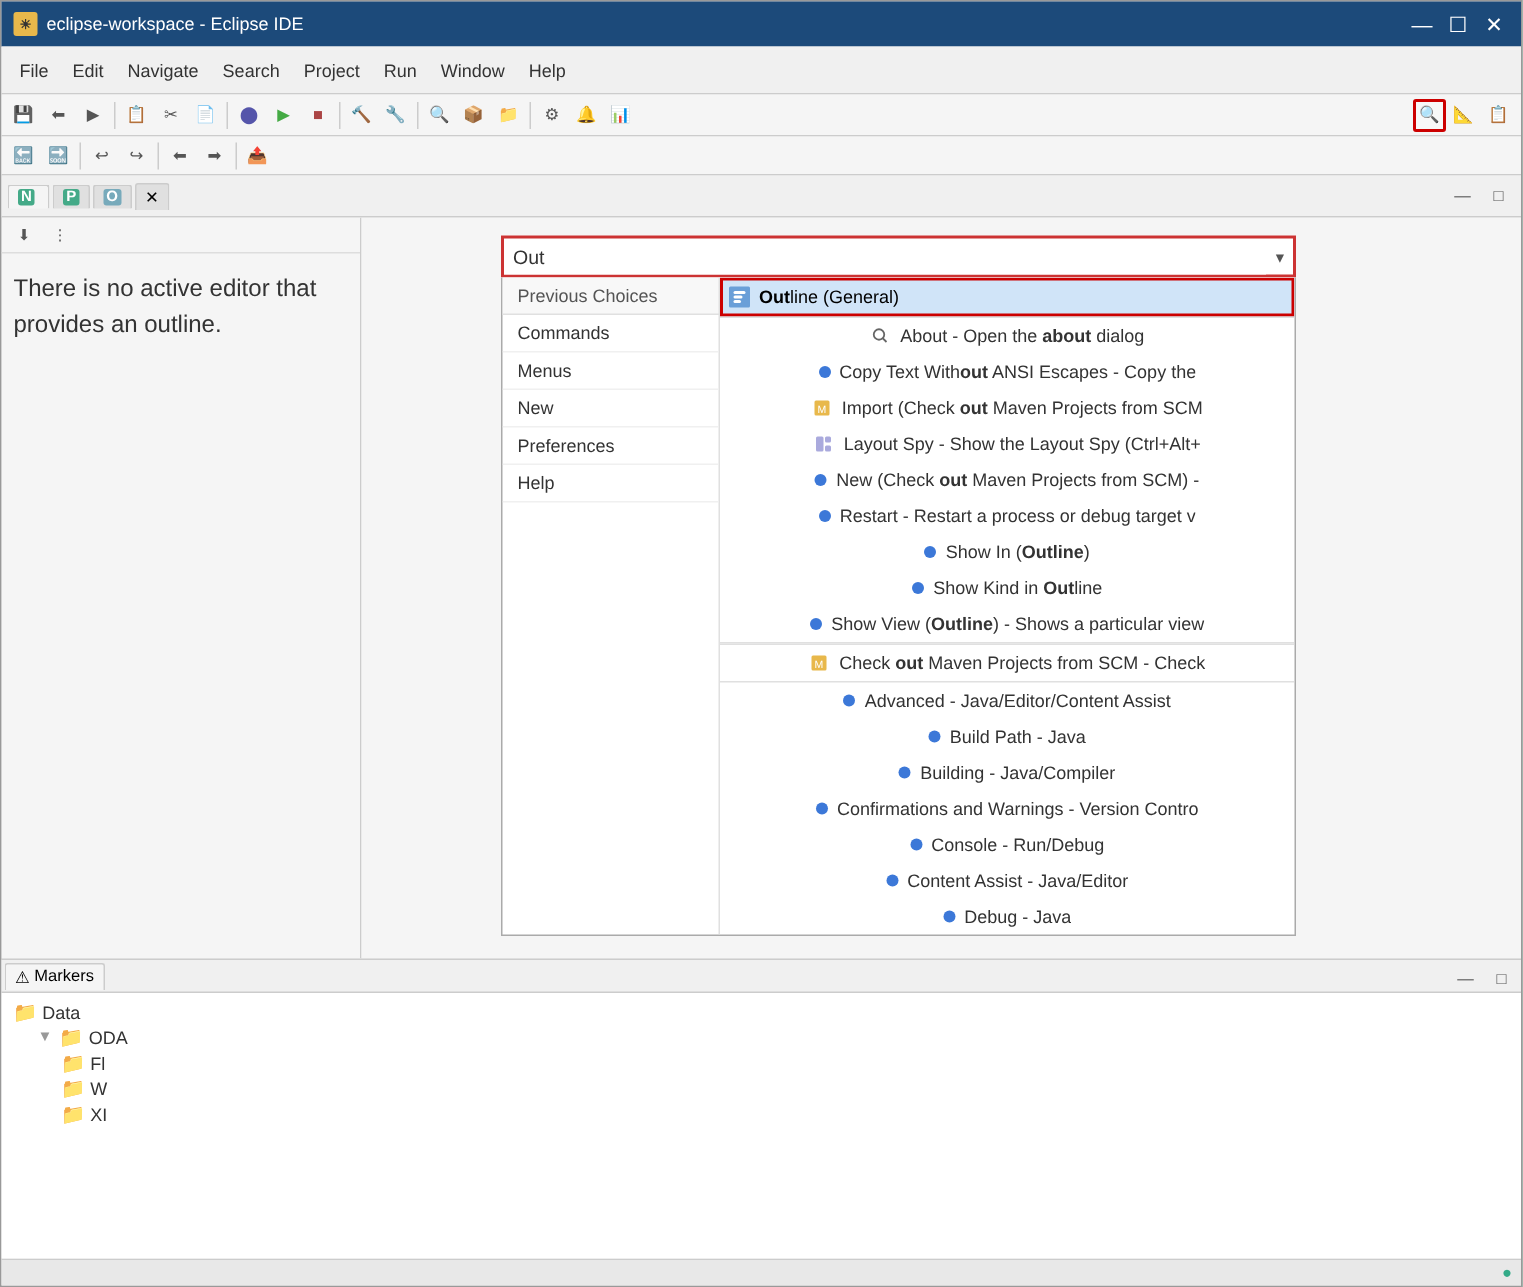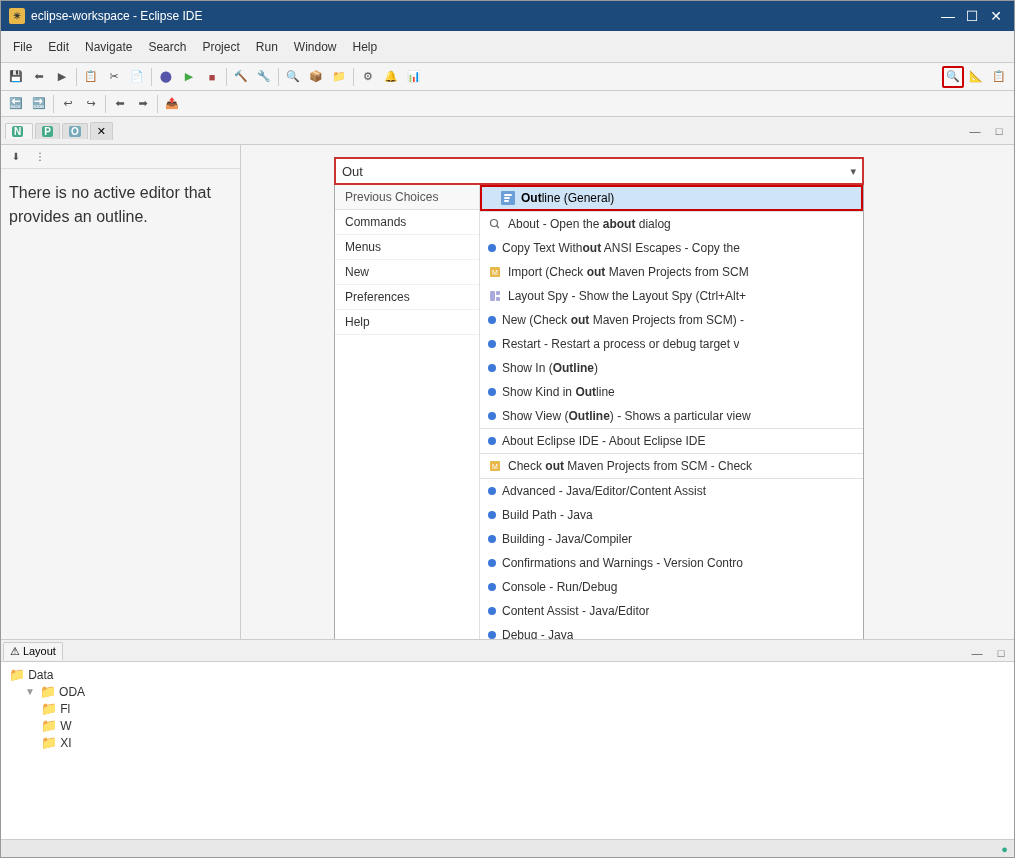--- a/index.html
+++ b/index.html
@@ -231,20 +231,21 @@
     }
     .result-item {
       display: flex;
       align-items: center;
       padding: 4px 8px;
       cursor: pointer;
       font-size: 12px;
       color: #333;
       gap: 6px;
       min-height: 24px;
+      justify-content: center;
     }
     .result-icon {
       width: 14px;
       height: 14px;
       flex-shrink: 0;
       display: flex;
       align-items: center;
       justify-content: center;
     }
     .blue-dot {
@@ -269,21 +270,21 @@
       font-size: 12px;
       color: #555;
       border-right: 1px solid #e0e0e0;
       background: #f8f8f8;
     }
     .selected-result-row {
       flex: 1;
       display: flex;
       align-items: center;
       background: #d0e4f8;
-      padding: 4px 19px;
+      padding: 4px 4px;
       gap: 6px;
       border: 2px solid #cc0000;
     }
     .separator-row {
       height: 1px;
       background: #e0e0e0;
       margin: 0;
     }
     .result-text-truncate {
       overflow: hidden;
@@ -534,24 +535,20 @@
               <div class="blue-dot"></div>
               <span class="result-text-truncate">Show Kind in <b>Out</b>line</span>
             </div>
             <div class="result-item">
               <div class="blue-dot"></div>
               <span class="result-text-truncate">Show View (<b>Outline</b>) - Shows a particular view</span>
             </div>
 
             <div class="separator-row"></div>
 
-            <div class="result-item">
-              <div class="blue-dot"></div>
-              <span class="result-text-truncate">About Eclipse IDE - About Eclipse IDE</span>
-            </div>
 
             <div class="separator-row"></div>
 
             <div class="result-item">
               <div class="result-icon">
                 <svg width="12" height="12" viewBox="0 0 12 12">
                     <rect x="1" y="1" width="10" height="10" fill="#e8b84b" rx="1"></rect>
                     <text x="3" y="9" font-size="7" fill="white">M</text>
                   </svg>
               </div>
@@ -592,21 +589,21 @@
           </div>
         </div>
       </div>
     </div>
   </div>
 
   <div class="bottom-panel">
     <div class="bottom-tab-bar">
       <div class="tab-item active">
         <span>⚠</span>
-        <span>Layout</span>
+        <span>Markers</span>
       </div>
       <div style="flex:1"></div>
       <div style="display:flex;gap:2px;position:absolute;right:2px;top:2px;">
         <button class="toolbar-btn">—</button>
         <button class="toolbar-btn">□</button>
       </div>
     </div>
     <div class="bottom-content">
       <div class="tree-item">
         <span class="folder-icon">📁</span>

